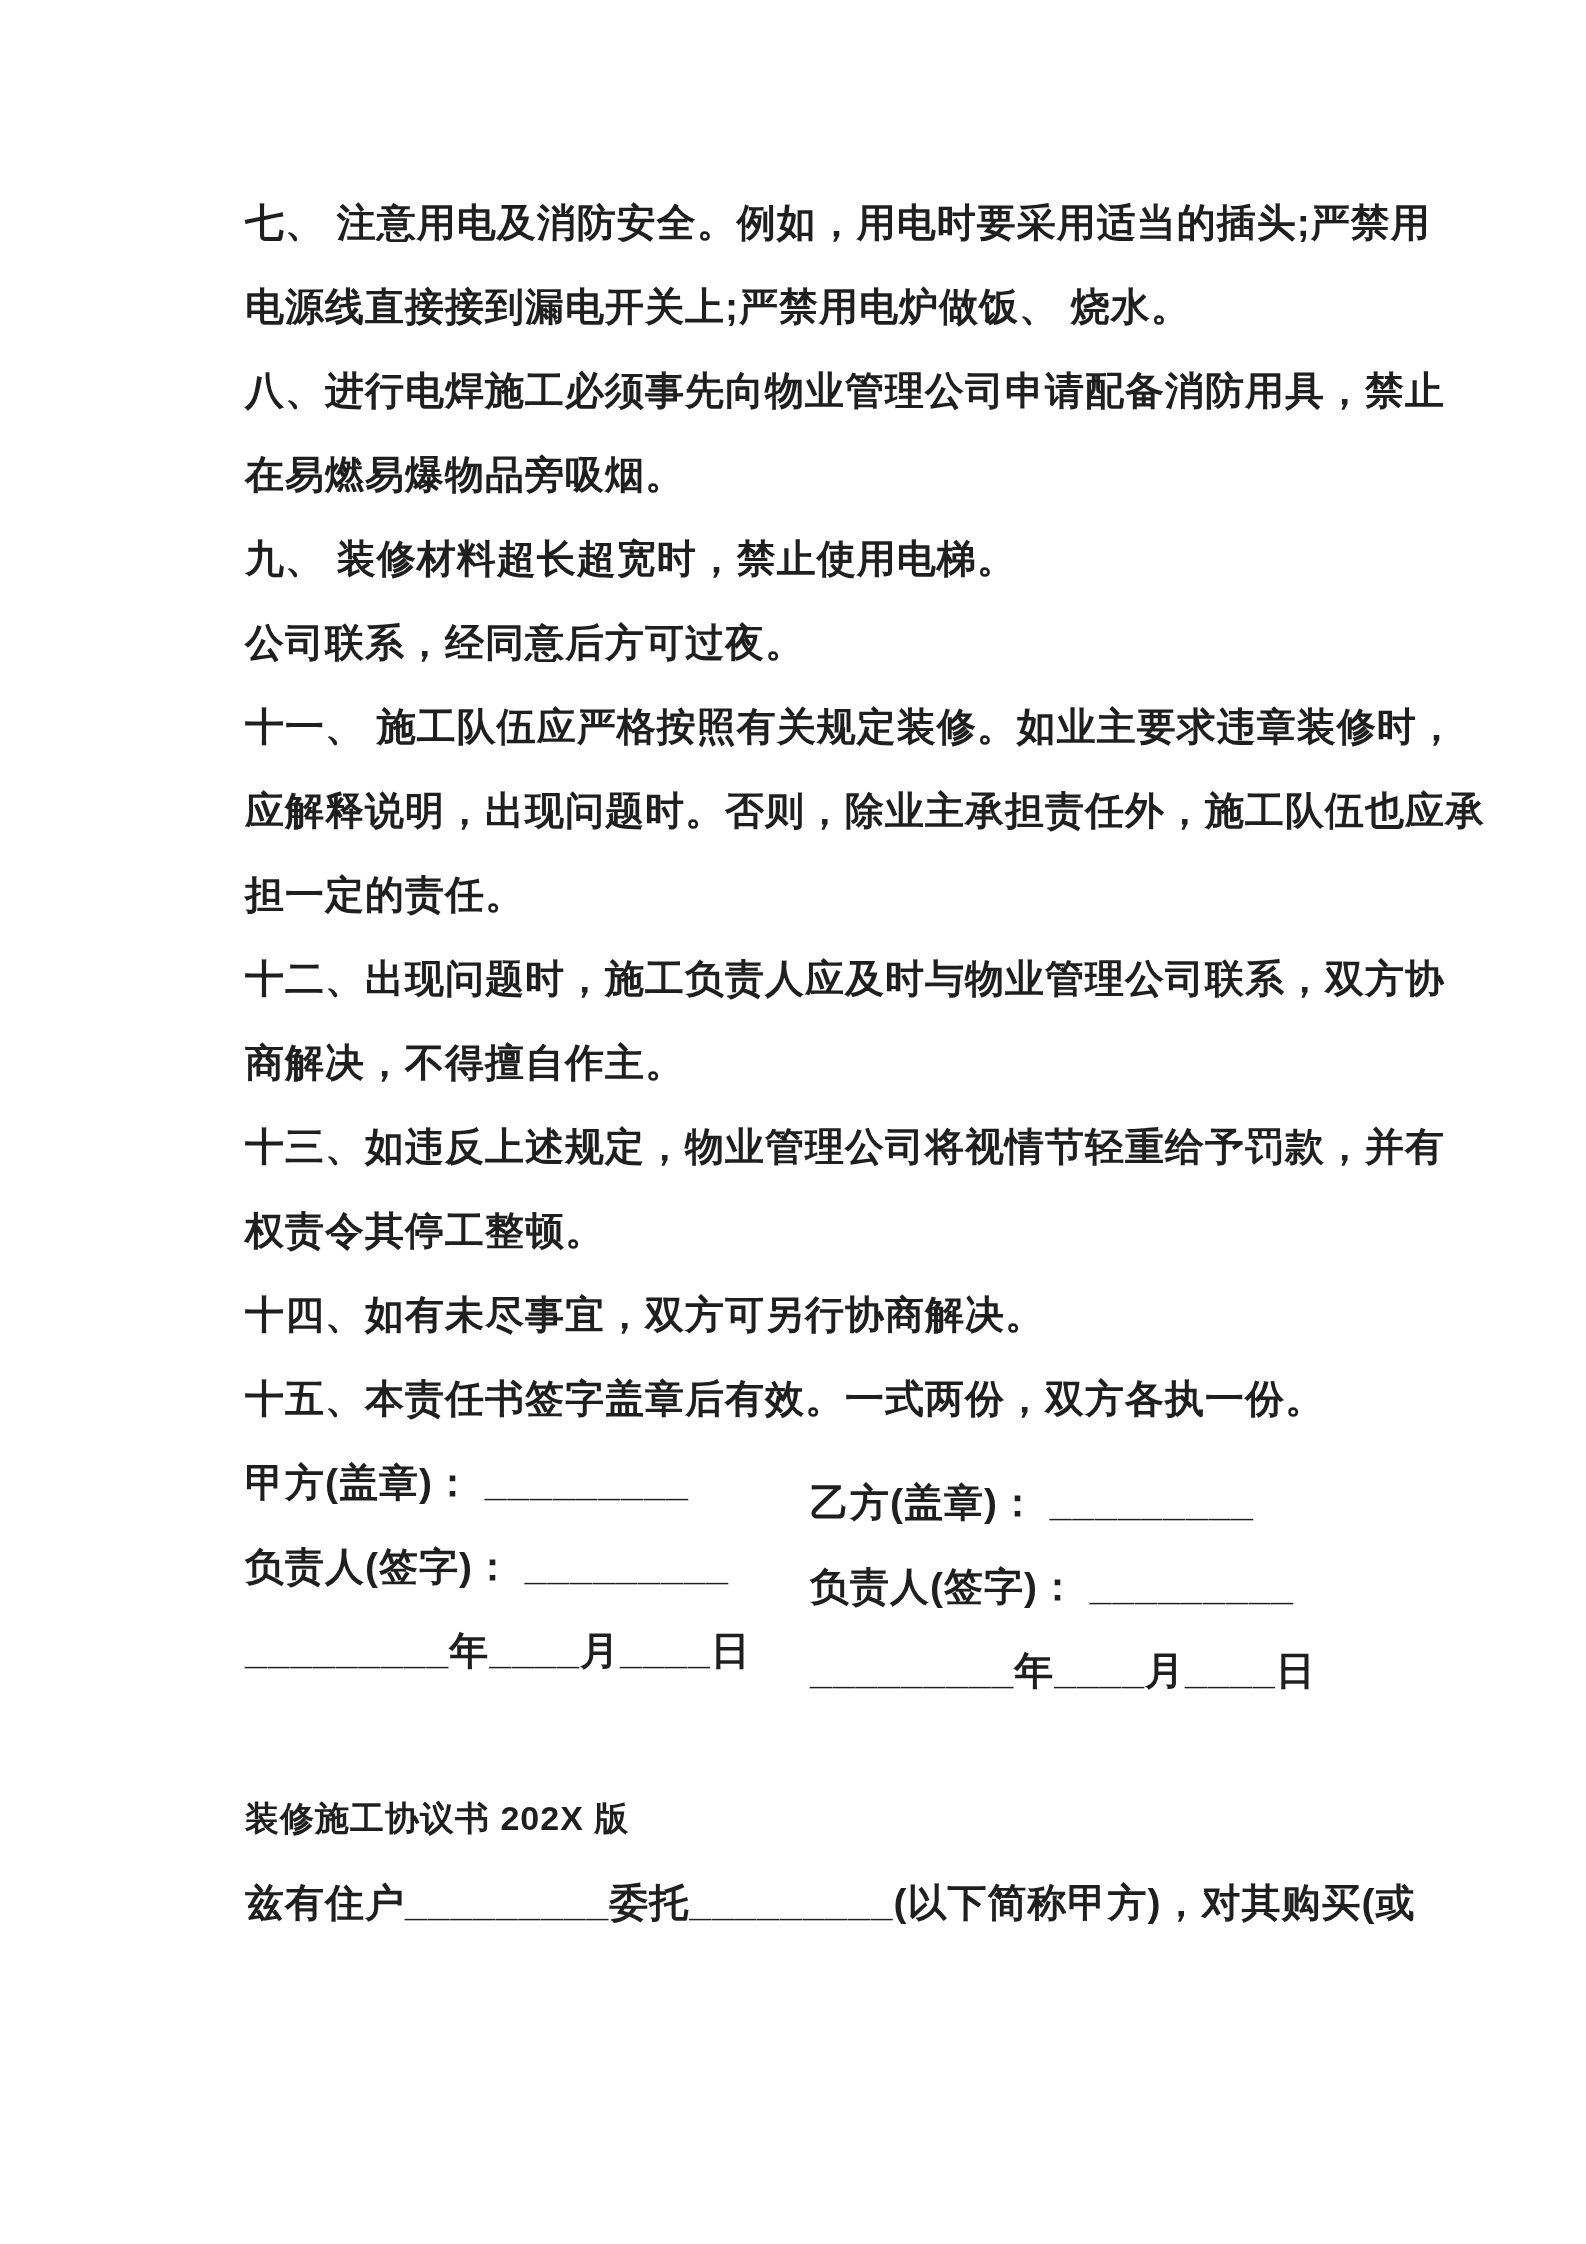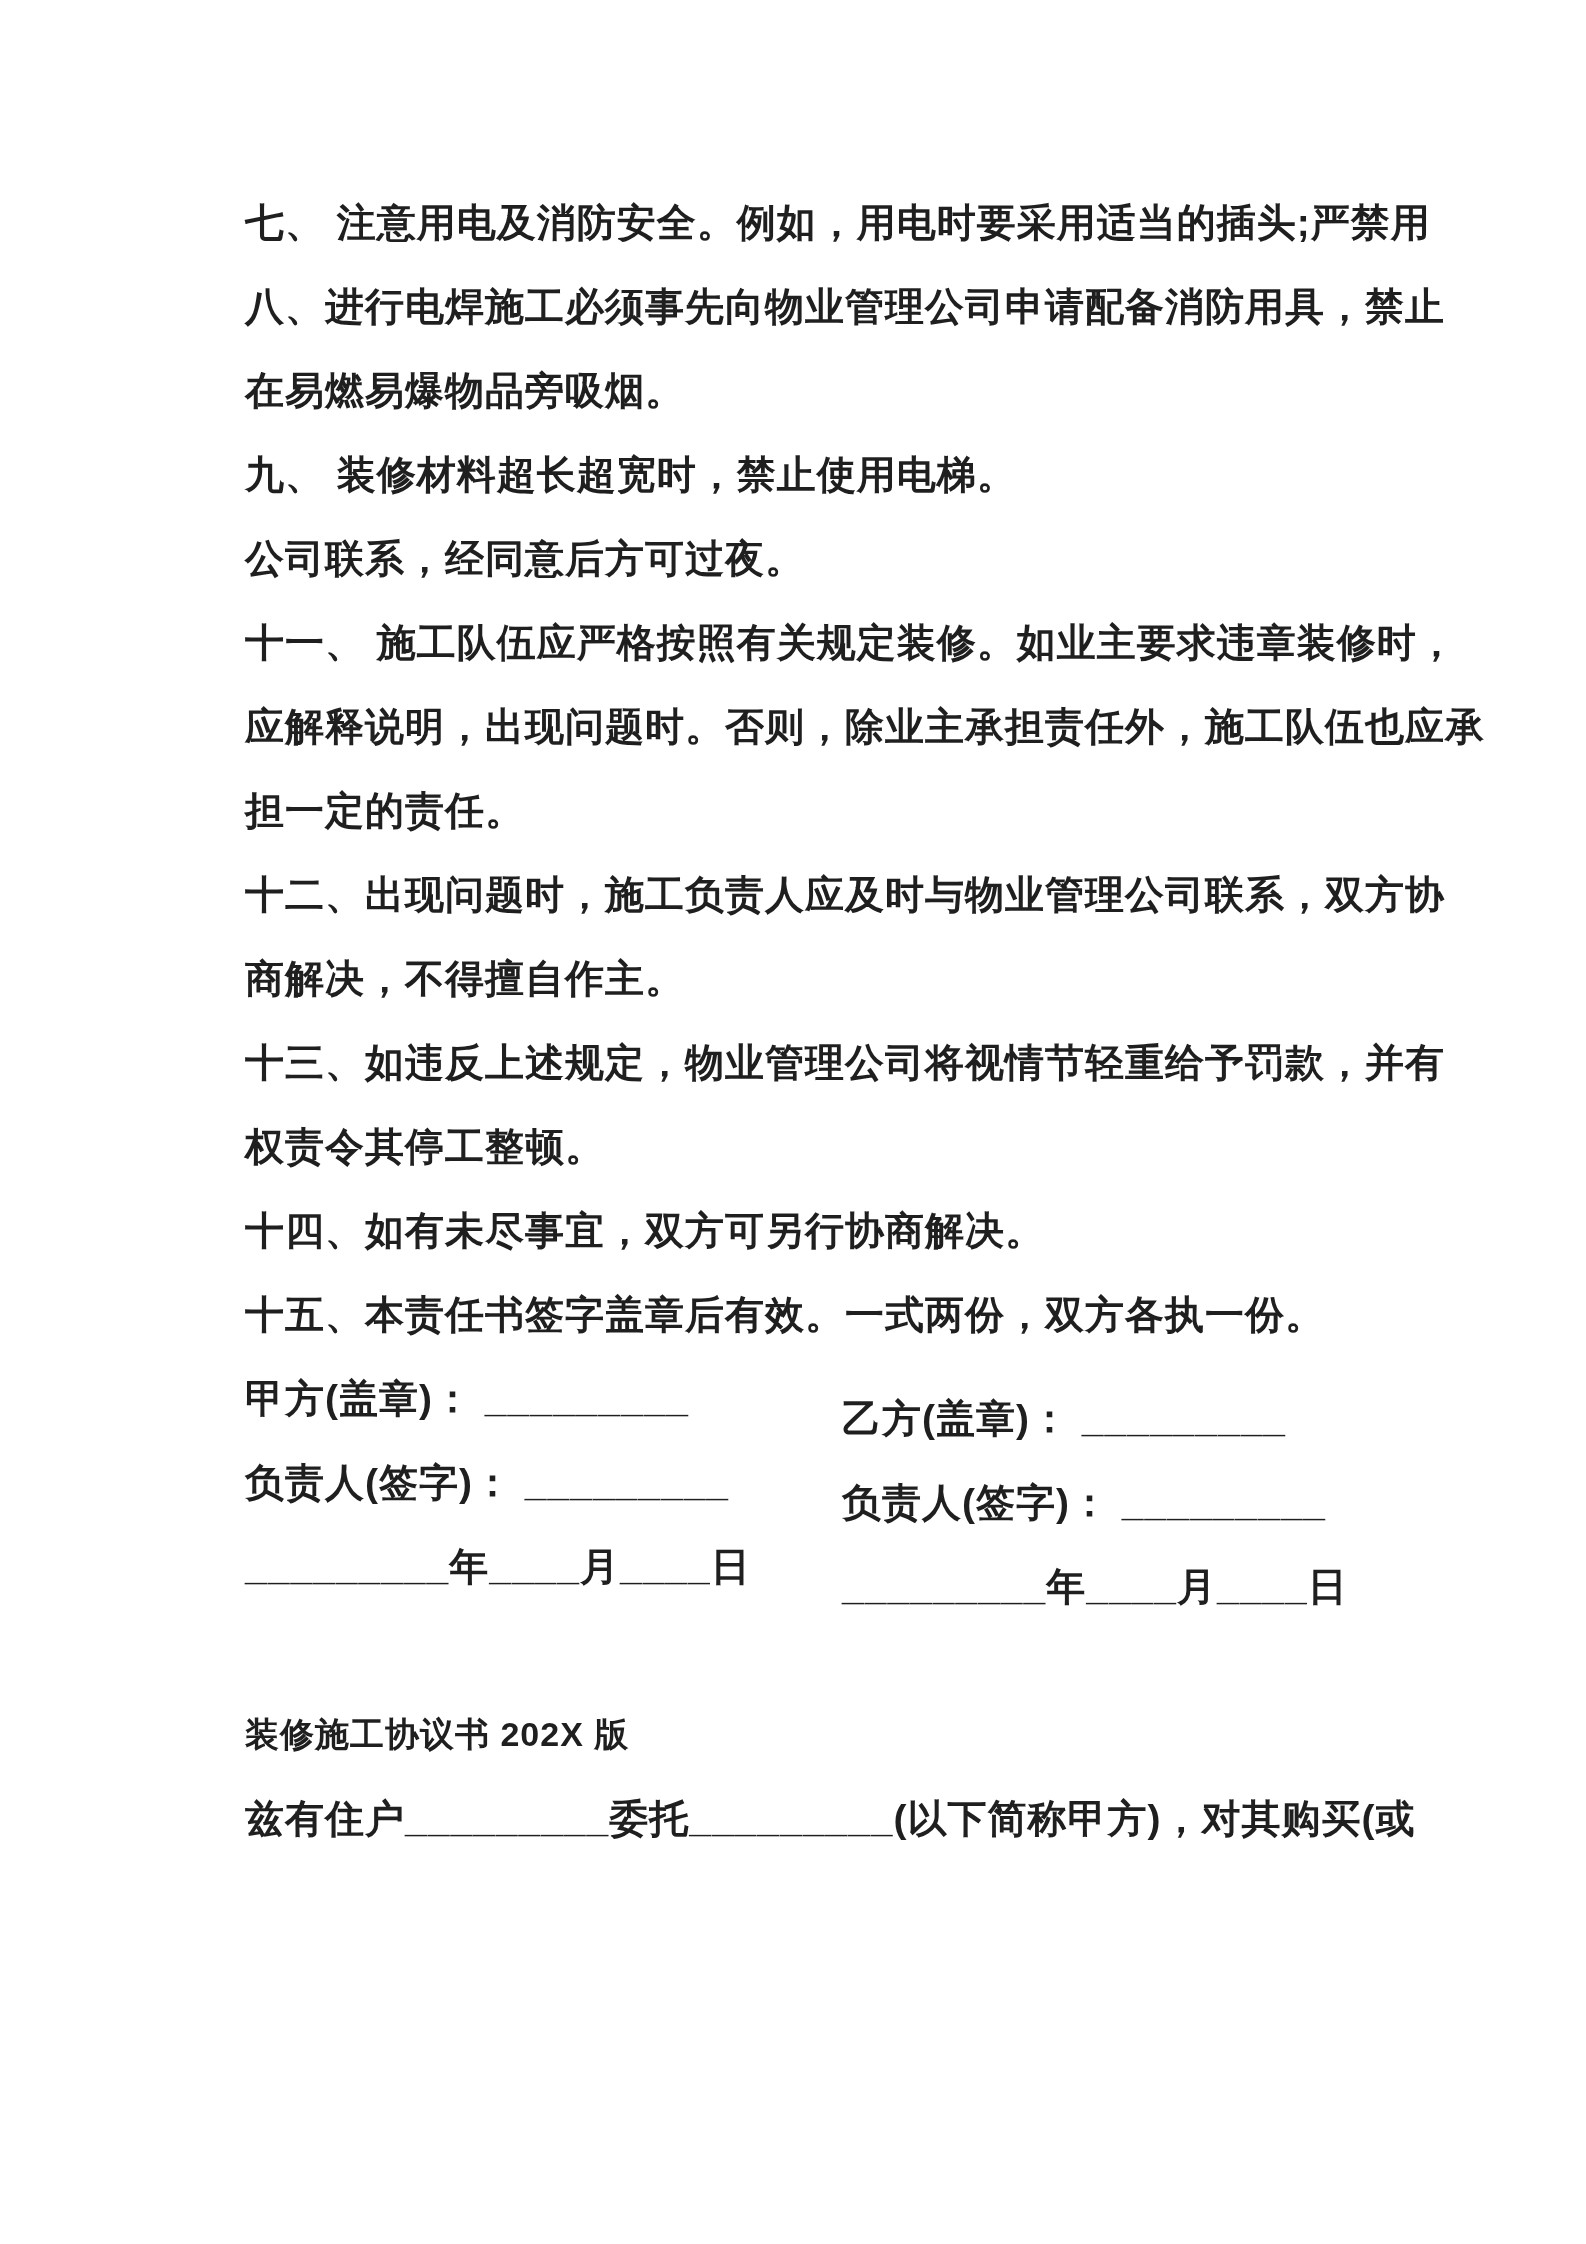--- a/index.html
+++ b/index.html
@@ -33,21 +33,20 @@
       color: #1f1f1f;
     }
     .sig-row {
       height: 84px;
       display: flex;
       align-items: center;
       font-size: 39px;
       font-weight: 600;
       letter-spacing: 1px;
       white-space: pre;
-      gap: 32px;
     }
     .sig-left {
       width: 565px;
       flex: 0 0 565px;
     }
     .sig-right {
       flex: 1;
       margin-top: 40px;
     }
     .section-gap {
@@ -62,20 +61,21 @@
       letter-spacing: 1px;
       white-space: pre;
     }
   </style>
 </head>
 <body>
 
 <div class="page">
 
   <div class="doc-line">七、 注意用电及消防安全。例如，用电时要采用适当的插头;严禁用</div>
+  <div class="doc-line">电源线直接接到漏电开关上;严禁用电炉做饭、 烧水。</div>
   <div class="doc-line">八、进行电焊施工必须事先向物业管理公司申请配备消防用具，禁止</div>
   <div class="doc-line">在易燃易爆物品旁吸烟。</div>
   <div class="doc-line">九、 装修材料超长超宽时，禁止使用电梯。</div>
   <div class="doc-line">公司联系，经同意后方可过夜。</div>
   <div class="doc-line">十一、 施工队伍应严格按照有关规定装修。如业主要求违章装修时，</div>
   <div class="doc-line">应解释说明，出现问题时。否则，除业主承担责任外，施工队伍也应承</div>
   <div class="doc-line">担一定的责任。</div>
   <div class="doc-line">十二、出现问题时，施工负责人应及时与物业管理公司联系，双方协</div>
   <div class="doc-line">商解决，不得擅自作主。</div>
   <div class="doc-line">十三、如违反上述规定，物业管理公司将视情节轻重给予罚款，并有</div>

